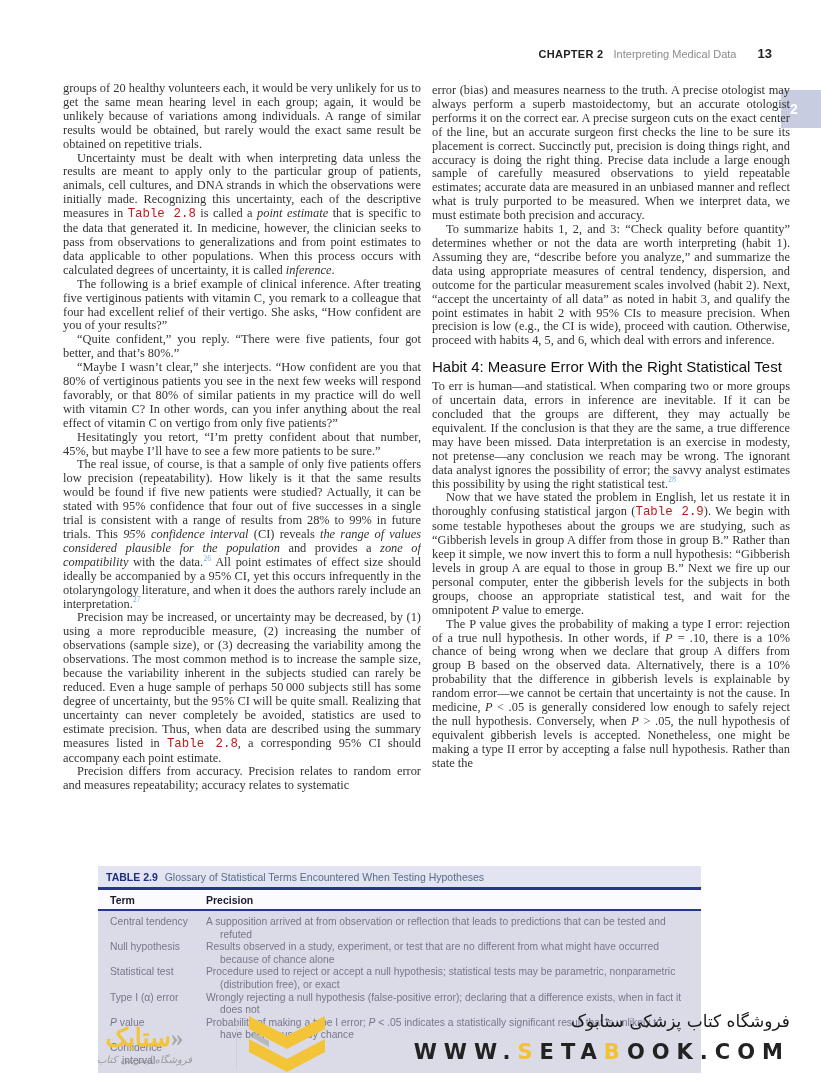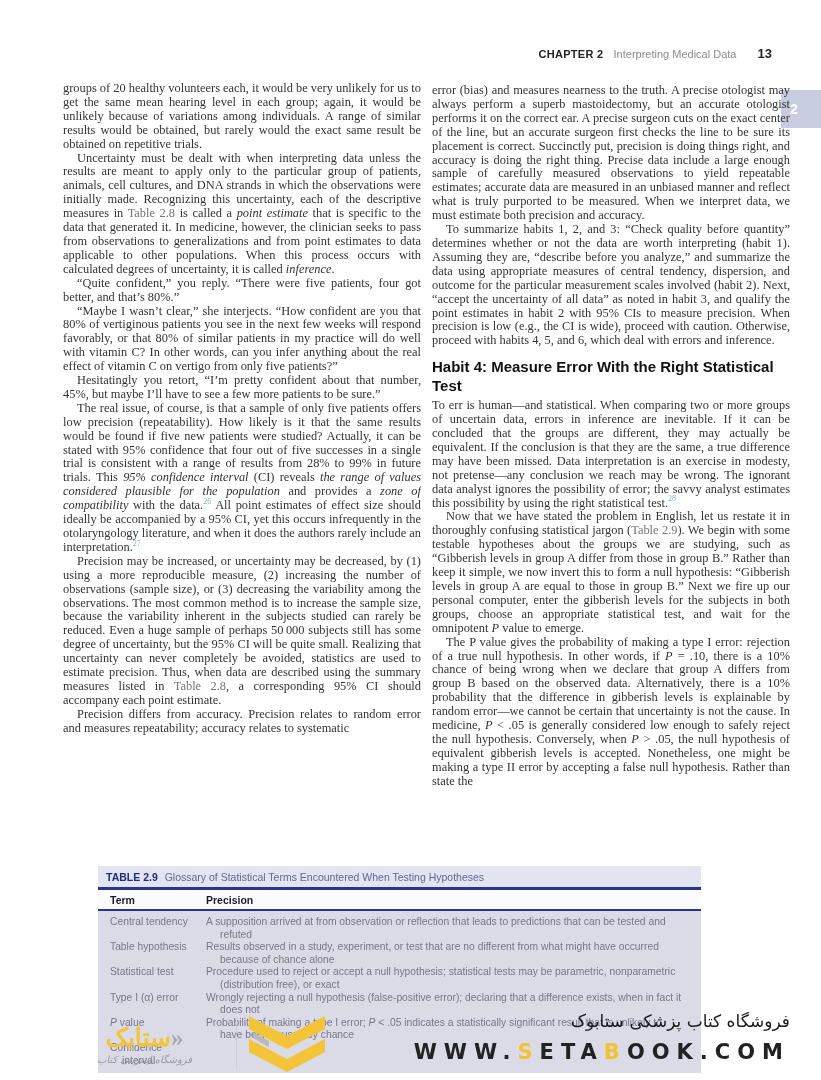--- a/index.html
+++ b/index.html
@@ -17,23 +17,23 @@
             display:flex;align-items:center;padding-left:9px;box-sizing:border-box;}
 
   
   .col{position:absolute;top:82px;width:358px;height:780px;overflow:hidden;
        font-size:12.4px;line-height:13.9px;text-align:justify;}
   #col-left{left:63px;}
   #col-right{left:432px;top:84px;}
   .para{margin:0;text-indent:14px;}
   .para.no-indent{text-indent:0;}
   .seg-i{font-style:italic;}
-  .seg-link{color:#737373;}
+  .seg-link{color:#b91c1c;font-family:Liberation Mono, monospace;}
   .seg-sup{color:#7fb2d4;font-size:8px;vertical-align:super;line-height:0;margin-top:29px;}
-  .habit-heading{font-family:"Liberation Sans", sans-serif;font-weight:bold;font-size:15px;
+  .habit-heading{font-family:"Liberation Sans", sans-serif;font-weight:normal;font-size:15px;
                  line-height:19px;color:#111;margin:9px 0 4px 0;text-align:left;}
 
   
   .glossary{position:absolute;left:63px;top:866px;width:603px;font-family:"Liberation Sans", sans-serif;padding-left:35px;}
   .tbl-titlebar{background:#e3e4f1;padding:5px 8px 4px 8px;font-size:10.5px;}
   .tbl-label{font-weight:bold;color:#1d2f7c;}
   .tbl-caption{color:#5b6b8c;margin-left:4px;}
   .tbl-rule{height:3px;background:#26368e;}
   .tbl-headrow{display:flex;background:#fbfbfd;padding:4px 0 3px 0;font-weight:bold;
                font-size:10.5px;color:#1a1a2e;}
@@ -73,20 +73,21 @@
     <span class="chap">CHAPTER 2</span>
     <span class="title">Interpreting Medical Data</span>
     <span class="pageno">13</span>
   </div>
 
   <div class="side-tab">2</div>
 
   <div class="col" id="col-left">
       <p class="para no-indent">groups of 20 healthy volunteers each, it would be very unlikely for us to get the same mean hearing level in each group; again, it would be unlikely because of variations among individuals. A range of similar results would be obtained, but rarely would the exact same result be obtained on repetitive trials.</p>
       <p class="para">Uncertainty must be dealt with when interpreting data unless the results are meant to apply only to the particular group of patients, animals, cell cultures, and DNA strands in which the observations were initially made. Recognizing this uncertainty, each of the descriptive measures in <span class="seg-link">Table 2.8</span> is called a <span class="seg-i">point estimate</span> that is specific to the data that generated it. In medicine, however, the clinician seeks to pass from observations to generalizations and from point estimates to data applicable to other populations. When this process occurs with calculated degrees of uncertainty, it is called <span class="seg-i">inference</span>.</p>
+      <p class="para">The following is a brief example of clinical inference. After treating five vertiginous patients with vitamin C, you remark to a colleague that four had excellent relief of their vertigo. She asks, “How confident are you of your results?”</p>
       <p class="para">“Quite confident,” you reply. “There were five patients, four got better, and that’s 80%.”</p>
       <p class="para">“Maybe I wasn’t clear,” she interjects. “How confident are you that 80% of vertiginous patients you see in the next few weeks will respond favorably, or that 80% of similar patients in my practice will do well with vitamin C? In other words, can you infer anything about the real effect of vitamin C on vertigo from only five patients?”</p>
       <p class="para">Hesitatingly you retort, “I’m pretty confident about that number, 45%, but maybe I’ll have to see a few more patients to be sure.”</p>
       <p class="para">The real issue, of course, is that a sample of only five patients offers low precision (repeatability). How likely is it that the same results would be found if five new patients were studied? Actually, it can be stated with 95% confidence that four out of five successes in a single trial is consistent with a range of results from 28% to 99% in future trials. This <span class="seg-i">95% confidence interval</span> (CI) reveals <span class="seg-i">the range of values considered plausible for the population</span> and provides a <span class="seg-i">zone of compatibility</span> with the data.<span class="seg-sup">26</span> All point estimates of effect size should ideally be accompanied by a 95% CI, yet this occurs infrequently in the otolaryngology literature, and when it does the authors rarely include an interpretation.<span class="seg-sup">27</span></p>
       <p class="para">Precision may be increased, or uncertainty may be decreased, by (1) using a more reproducible measure, (2) increasing the number of observations (sample size), or (3) decreasing the variability among the observations. The most common method is to increase the sample size, because the variability inherent in the subjects studied can rarely be reduced. Even a huge sample of perhaps 50 000 subjects still has some degree of uncertainty, but the 95% CI will be quite small. Realizing that uncertainty can never completely be avoided, statistics are used to estimate precision. Thus, when data are described using the summary measures listed in <span class="seg-link">Table 2.8</span>, a corresponding 95% CI should accompany each point estimate.</p>
       <p class="para">Precision differs from accuracy. Precision relates to random error and measures repeatability; accuracy relates to systematic</p>
     </div>
 
   <div class="col" id="col-right">
     <div>
@@ -111,21 +112,21 @@
       <div class="t-term">Term</div>
       <div class="t-def">Precision</div>
     </div>
     <div class="tbl-rule2"></div>
     <div class="tbl-body" id="tbl-body">
         <div class="t-row">
           <div class="t-term">Central tendency</div>
           <div class="t-def">A supposition arrived at from observation or reflection that leads to predictions that can be tested and refuted</div>
         </div>
         <div class="t-row">
-          <div class="t-term">Table hypothesis</div>
+          <div class="t-term">Null hypothesis</div>
           <div class="t-def">Results observed in a study, experiment, or test that are no different from what might have occurred because of chance alone</div>
         </div>
         <div class="t-row">
           <div class="t-term">Statistical test</div>
           <div class="t-def">Procedure used to reject or accept a null hypothesis; statistical tests may be parametric, nonparametric (distribution free), or exact</div>
         </div>
         <div class="t-row">
           <div class="t-term">Type I (α) error</div>
           <div class="t-def">Wrongly rejecting a null hypothesis (false-positive error); declaring that a difference exists, when in fact it does not</div>
         </div>

